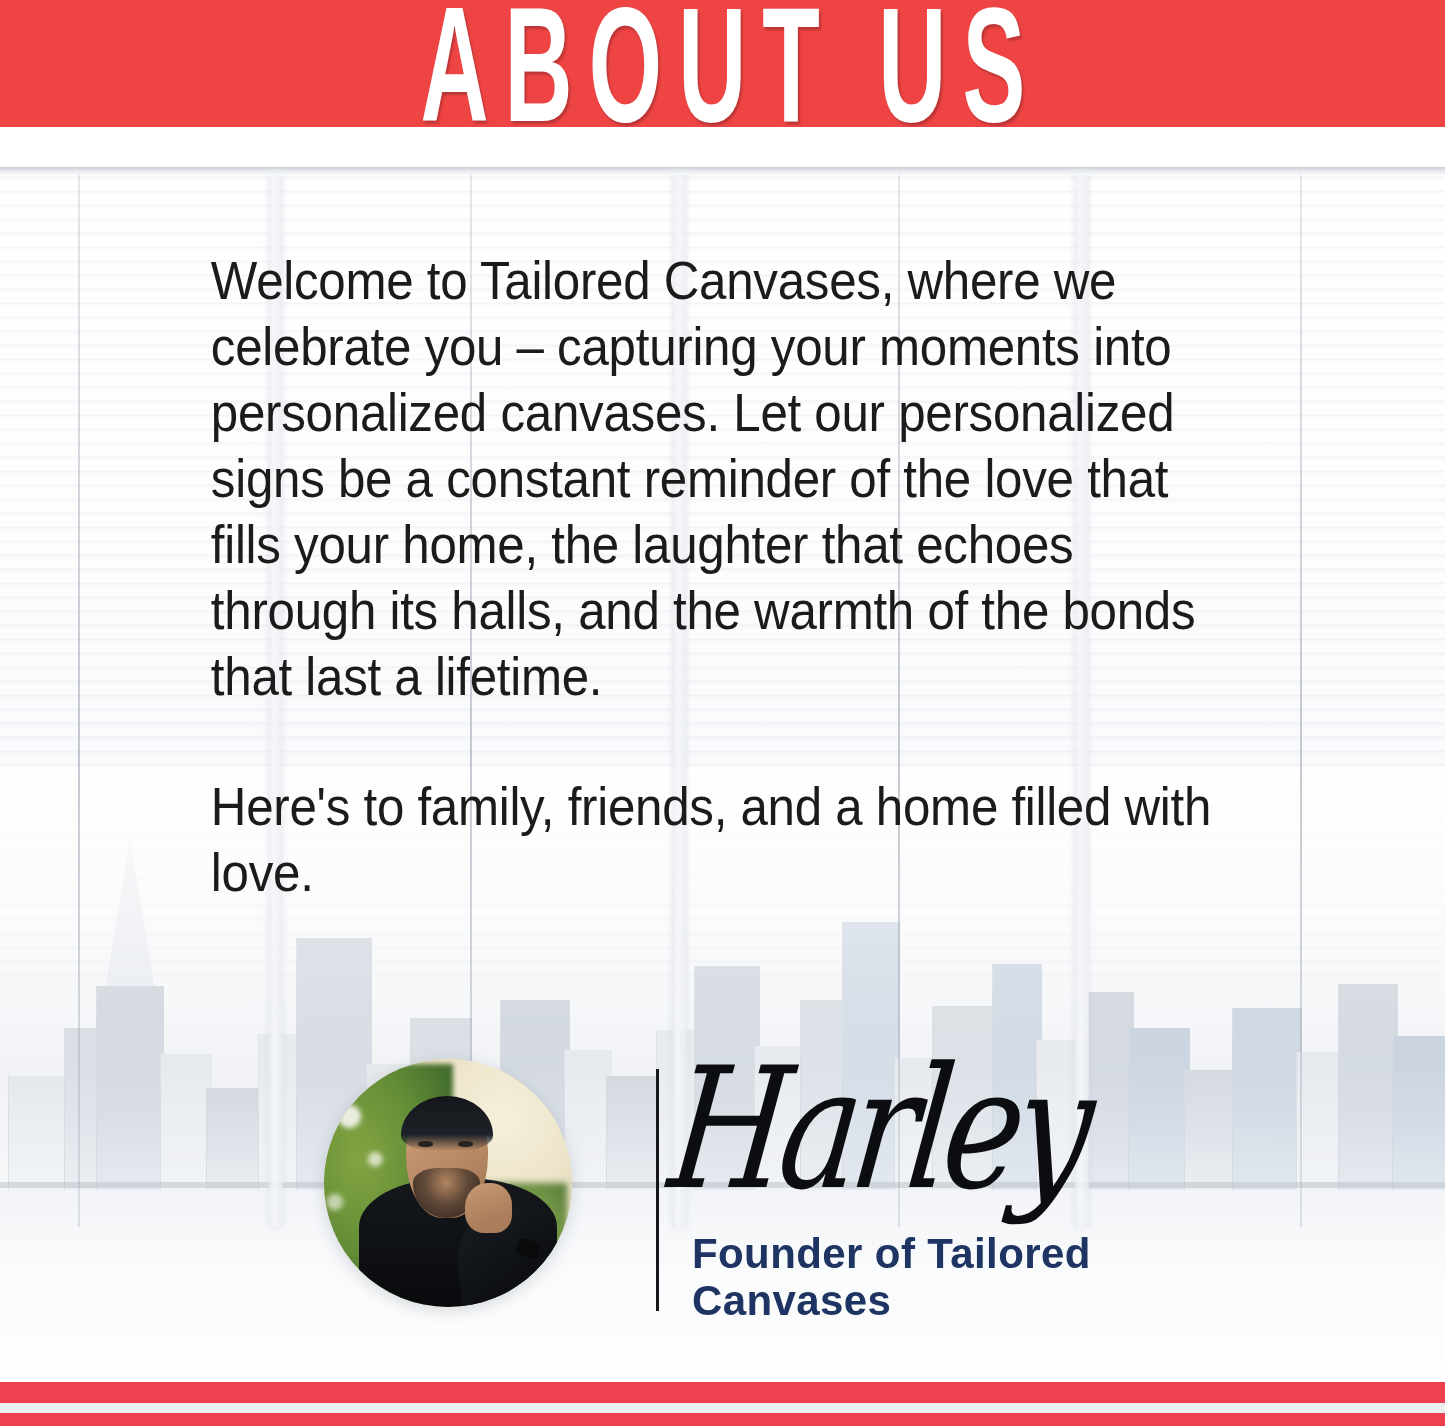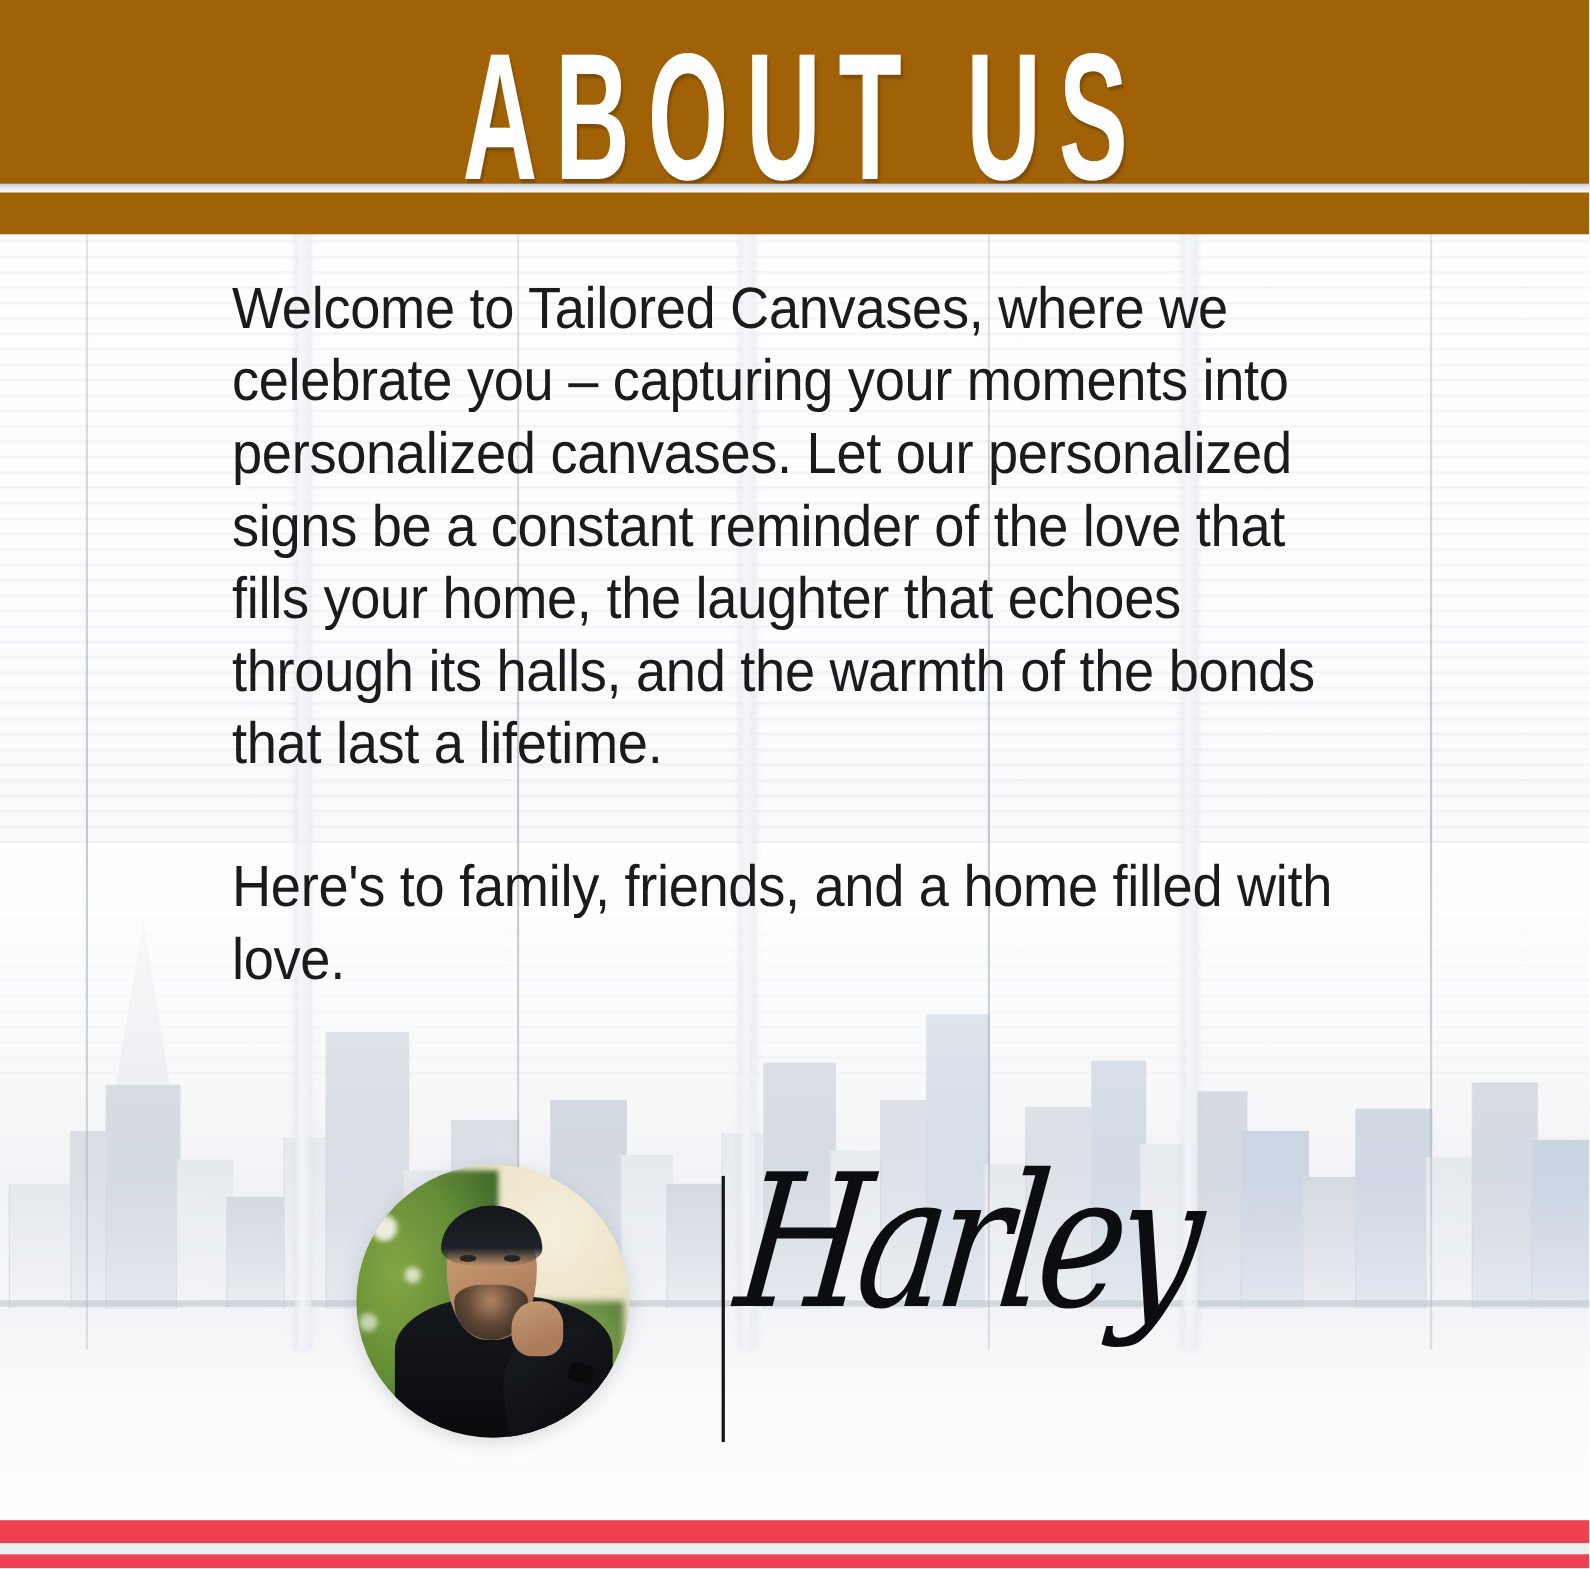--- a/index.html
+++ b/index.html
@@ -19,22 +19,22 @@
     height: 1426px;
     background: #ffffff;
     overflow: hidden;
   }
 
   
   .header-band {
     position: absolute;
     left: 0; top: 0;
     width: 1445px;
-    height: 213px;
-    background: #a16207;
+    height: 127px;
+    background: #ef4444;
     display: flex;
     align-items: center;
     justify-content: center;
     z-index: 40;
   }
   .header-title {
     color: #ffffff;
     font-family: "Liberation Sans", sans-serif;
     font-weight: 700;
     font-size: 152px;
@@ -388,19 +388,20 @@
         <div class="ph-beard"></div>
         <div class="ph-hand"></div>
         <div class="ph-watch"></div>
       </div>
     </div>
 
     <div class="sig-divider"></div>
 
     <div class="sig-script">Harley</div>
 
+    <div class="sig-role">Founder of Tailored Canvases</div>
   </div>
 
   <div class="bar bar-red-1"></div>
   <div class="bar bar-white"></div>
   <div class="bar bar-red-2"></div>
 
 </div>
 
 </body></html>

